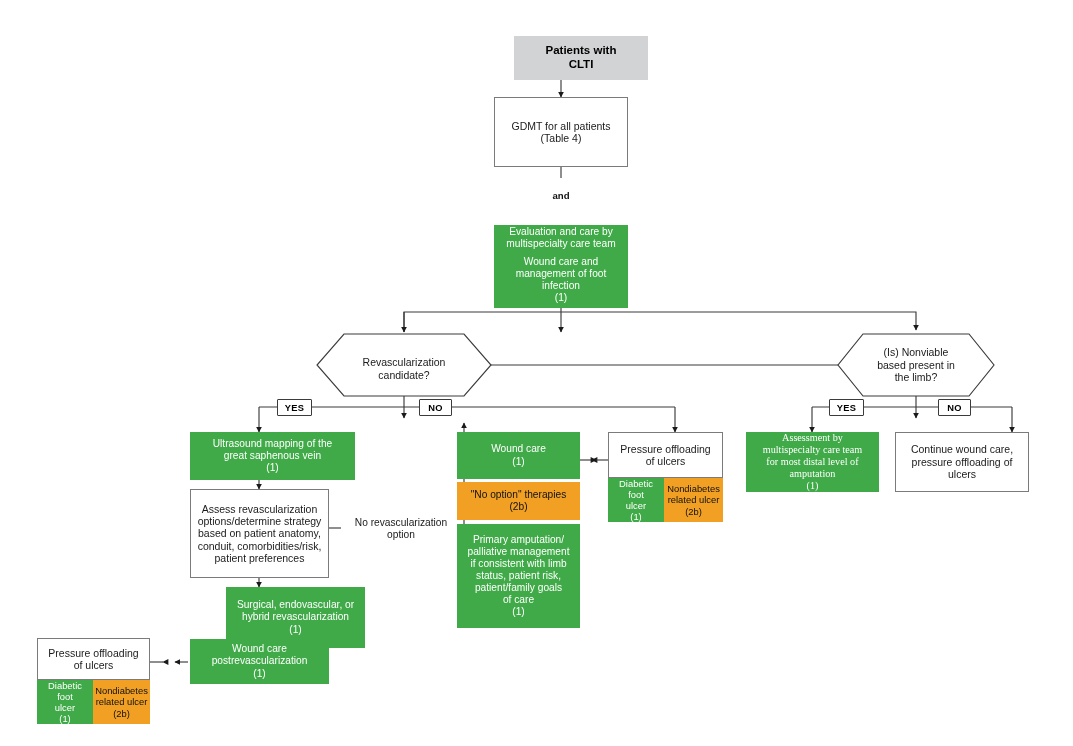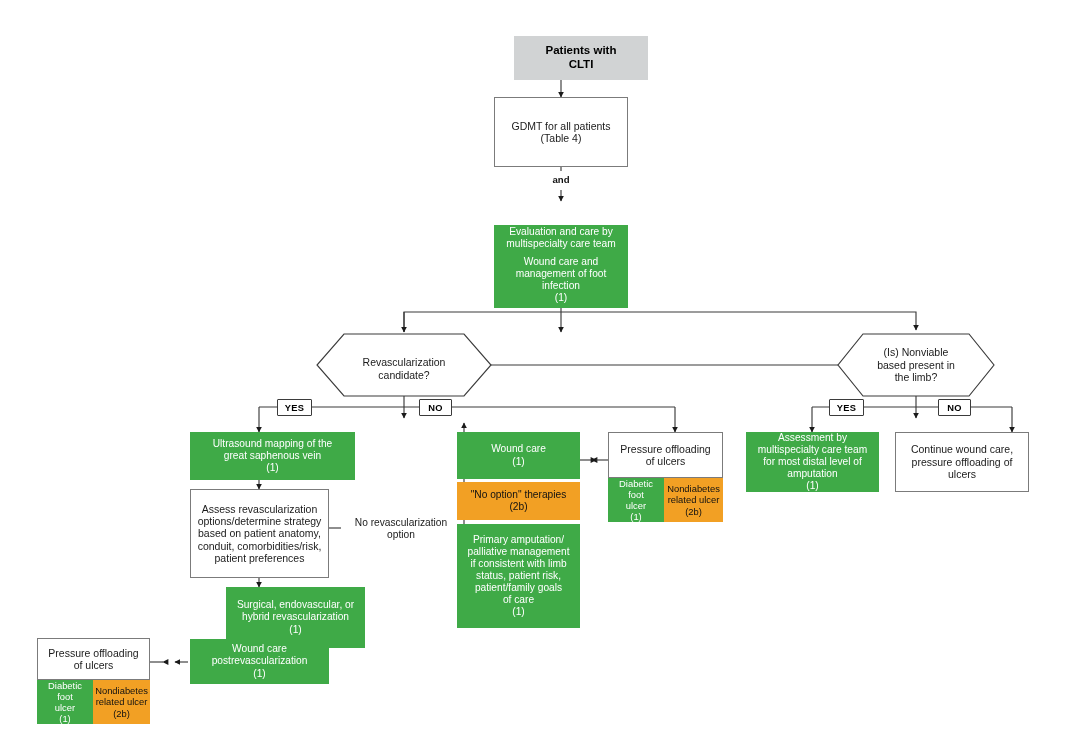--- a/index.html
+++ b/index.html
@@ -114,20 +114,21 @@
   .and-text {
     position: absolute;
     background: #ffffff;
     font-size: 9.6px;
     font-weight: bold;
     color: #111111;
     text-align: center;
     display: flex;
     align-items: center;
     justify-content: center;
+    margin-top: 16px;
   }
 </style>
 </head>
 <body>
 
 <div id="canvas">
 
   <svg id="wires" viewBox="0 0 1073 746">
     <defs>
       <marker id="arrow" markerWidth="8" markerHeight="8" refX="5.4" refY="3" orient="auto" markerUnits="userSpaceOnUse">
@@ -265,21 +266,21 @@
 
   <div class="node n-white" style="left:608px; top:432px; width:115px; height:46px;">Pressure offloading
 of ulcers</div>
   <div class="node n-green-sm" style="left:608px; top:478px; width:56px; height:44px;">Diabetic foot
 ulcer
 (1)</div>
   <div class="node n-orange-sm" style="left:664px; top:478px; width:59px; height:44px;">Nondiabetes
 related ulcer
 (2b)</div>
 
-  <div class="node n-green" style="left:746px; top:432px; width:133px; height:60px;">Assessment by
+  <div class="node n-green" style="left:746px; top:432px; width:133px; height:60px;font-family:Liberation Serif, serif;">Assessment by
 multispecialty care team
 for most distal level of
 amputation
 (1)</div>
 
   <div class="node n-white" style="left:895px; top:432px; width:134px; height:60px;">Continue wound care,
 pressure offloading of
 ulcers</div>
 
 </div>

